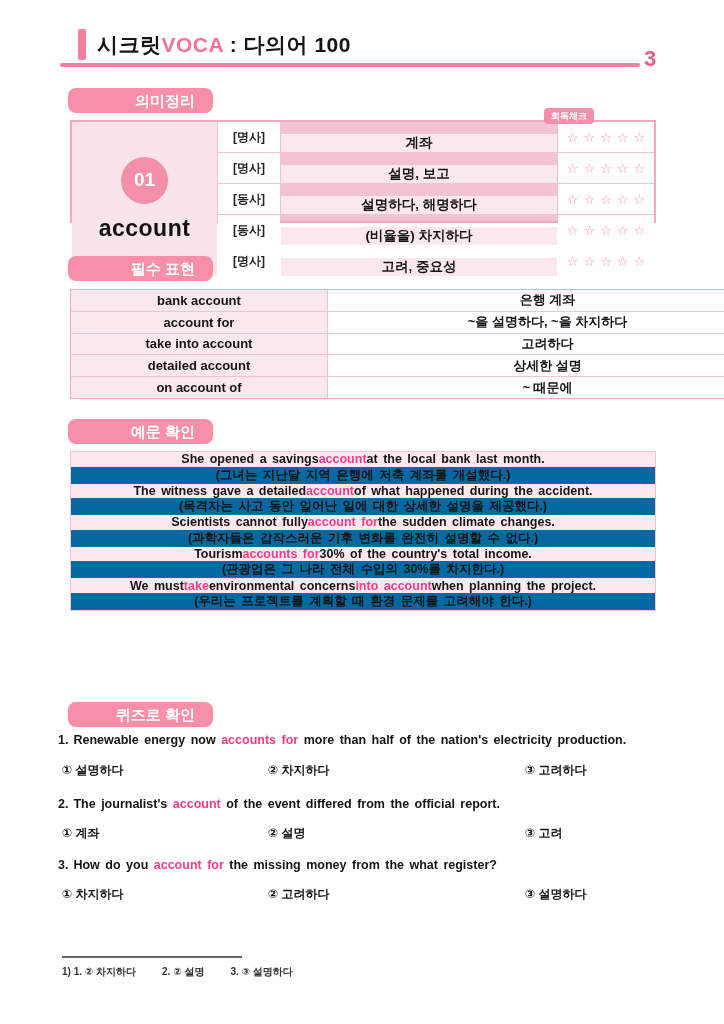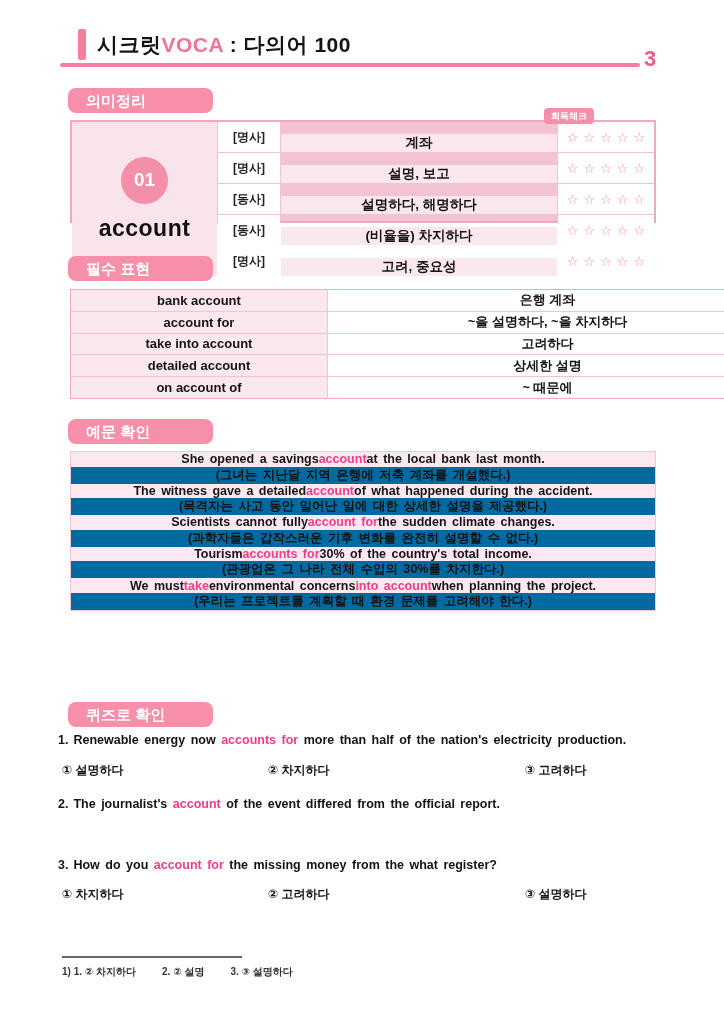--- a/index.html
+++ b/index.html
@@ -13,21 +13,21 @@
   
   .title-bar { position:absolute; left:78px; top:29px; width:8px; height:31px; background:#F4809F; border-radius:2px; }
   .page-title { position:absolute; left:97px; top:31px; font-size:21px; letter-spacing:0.5px; white-space:nowrap; }
   .page-title .accent { color:#F2729B; }
   .title-underline { position:absolute; left:60px; top:63px; width:580px; height:4px; background:#F4809F; border-radius:2px; }
   .page-number { position:absolute; left:644px; top:46px; font-size:22px; color:#EE5B84; }
 
   
   .section-badge {
     position:absolute; left:68px; min-width:145px; height:25px; line-height:25px;
-    background:#F78FA8; color:#fff; font-size:15px; text-align:left;
+    background:#F78FA8; color:#fff; font-size:15px; text-align:right;
     border-radius:8px; padding:0 18px; white-space:nowrap;
   }
   #badge-meaning { top:88px; }
   #badge-expressions { top:256px; }
   #badge-examples { top:419px; }
   #badge-quiz { top:702px; }
 
   
   .t1-wrap { position:absolute; left:70px; top:120px; width:586px; height:103px; }
   .t1 {
@@ -184,20 +184,25 @@
   <div class="section-badge" id="badge-quiz">퀴즈로 확인</div>
 
   <div class="quiz-q" id="q1"><span class="qnum">1.</span><span>Renewable energy now </span><span class="hl">accounts for</span><span> more than half of the nation's electricity production.</span></div>
   <div class="quiz-opts" id="o1">
     <span>① 설명하다</span>
     <span>② 차지하다</span>
     <span>③ 고려하다</span>
   </div>
 
   <div class="quiz-q" id="q2"><span class="qnum">2.</span><span>The journalist's </span><span class="hl">account</span><span> of the event differed from the official report.</span></div>
+  <div class="quiz-opts" id="o2">
+    <span>① 계좌</span>
+    <span>② 설명</span>
+    <span>③ 고려</span>
+  </div>
 
   <div class="quiz-q" id="q3"><span class="qnum">3.</span><span>How do you </span><span class="hl">account for</span><span> the missing money from the what register?</span></div>
   <div class="quiz-opts" id="o3">
     <span>① 차지하다</span>
     <span>② 고려하다</span>
     <span>③ 설명하다</span>
   </div>
 
   <div class="footer-line"></div>
   <div class="footer-answers">

